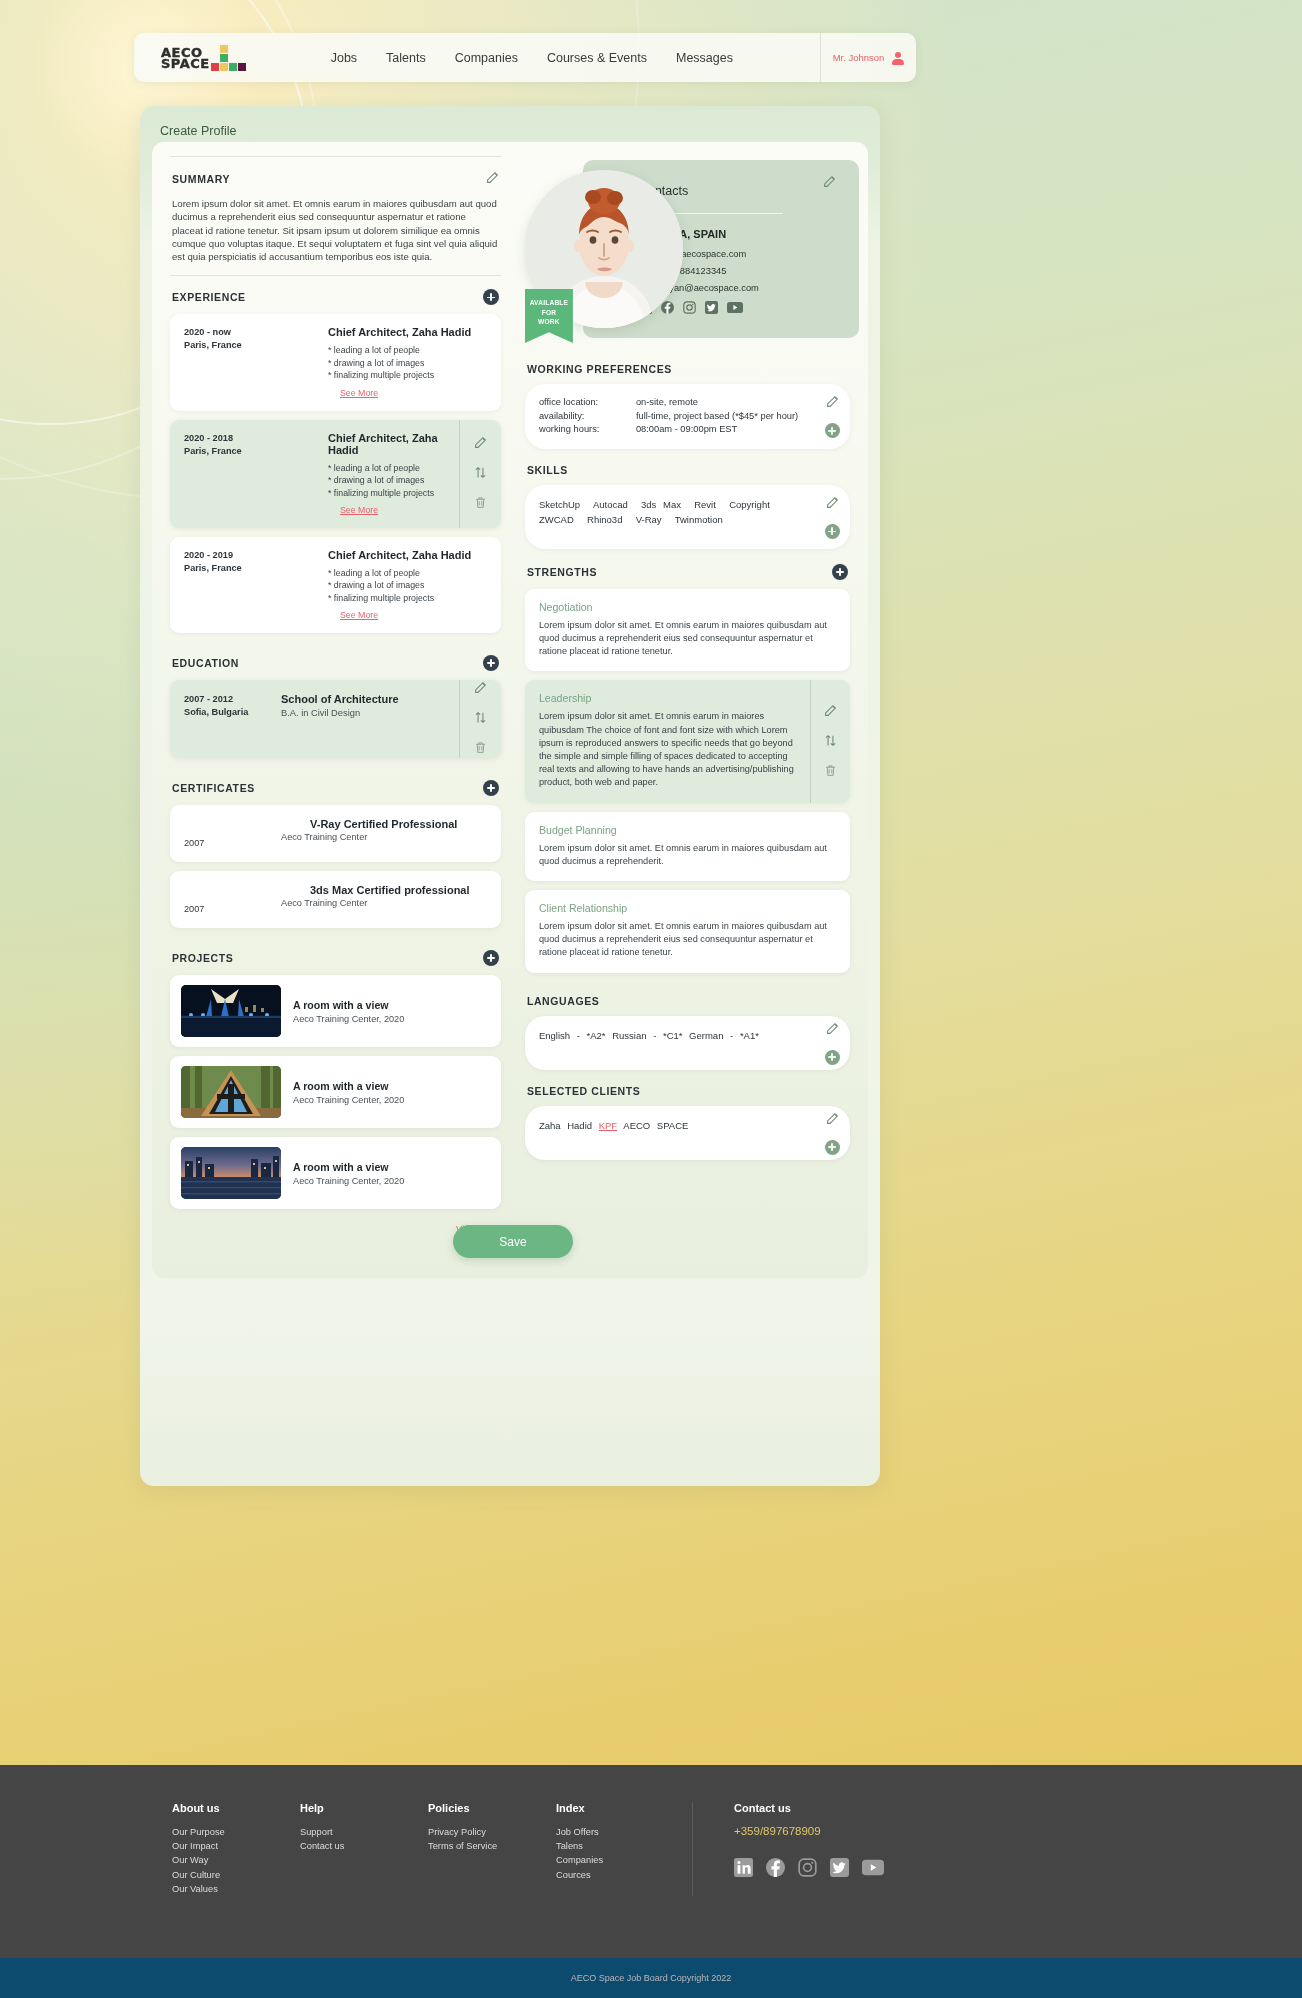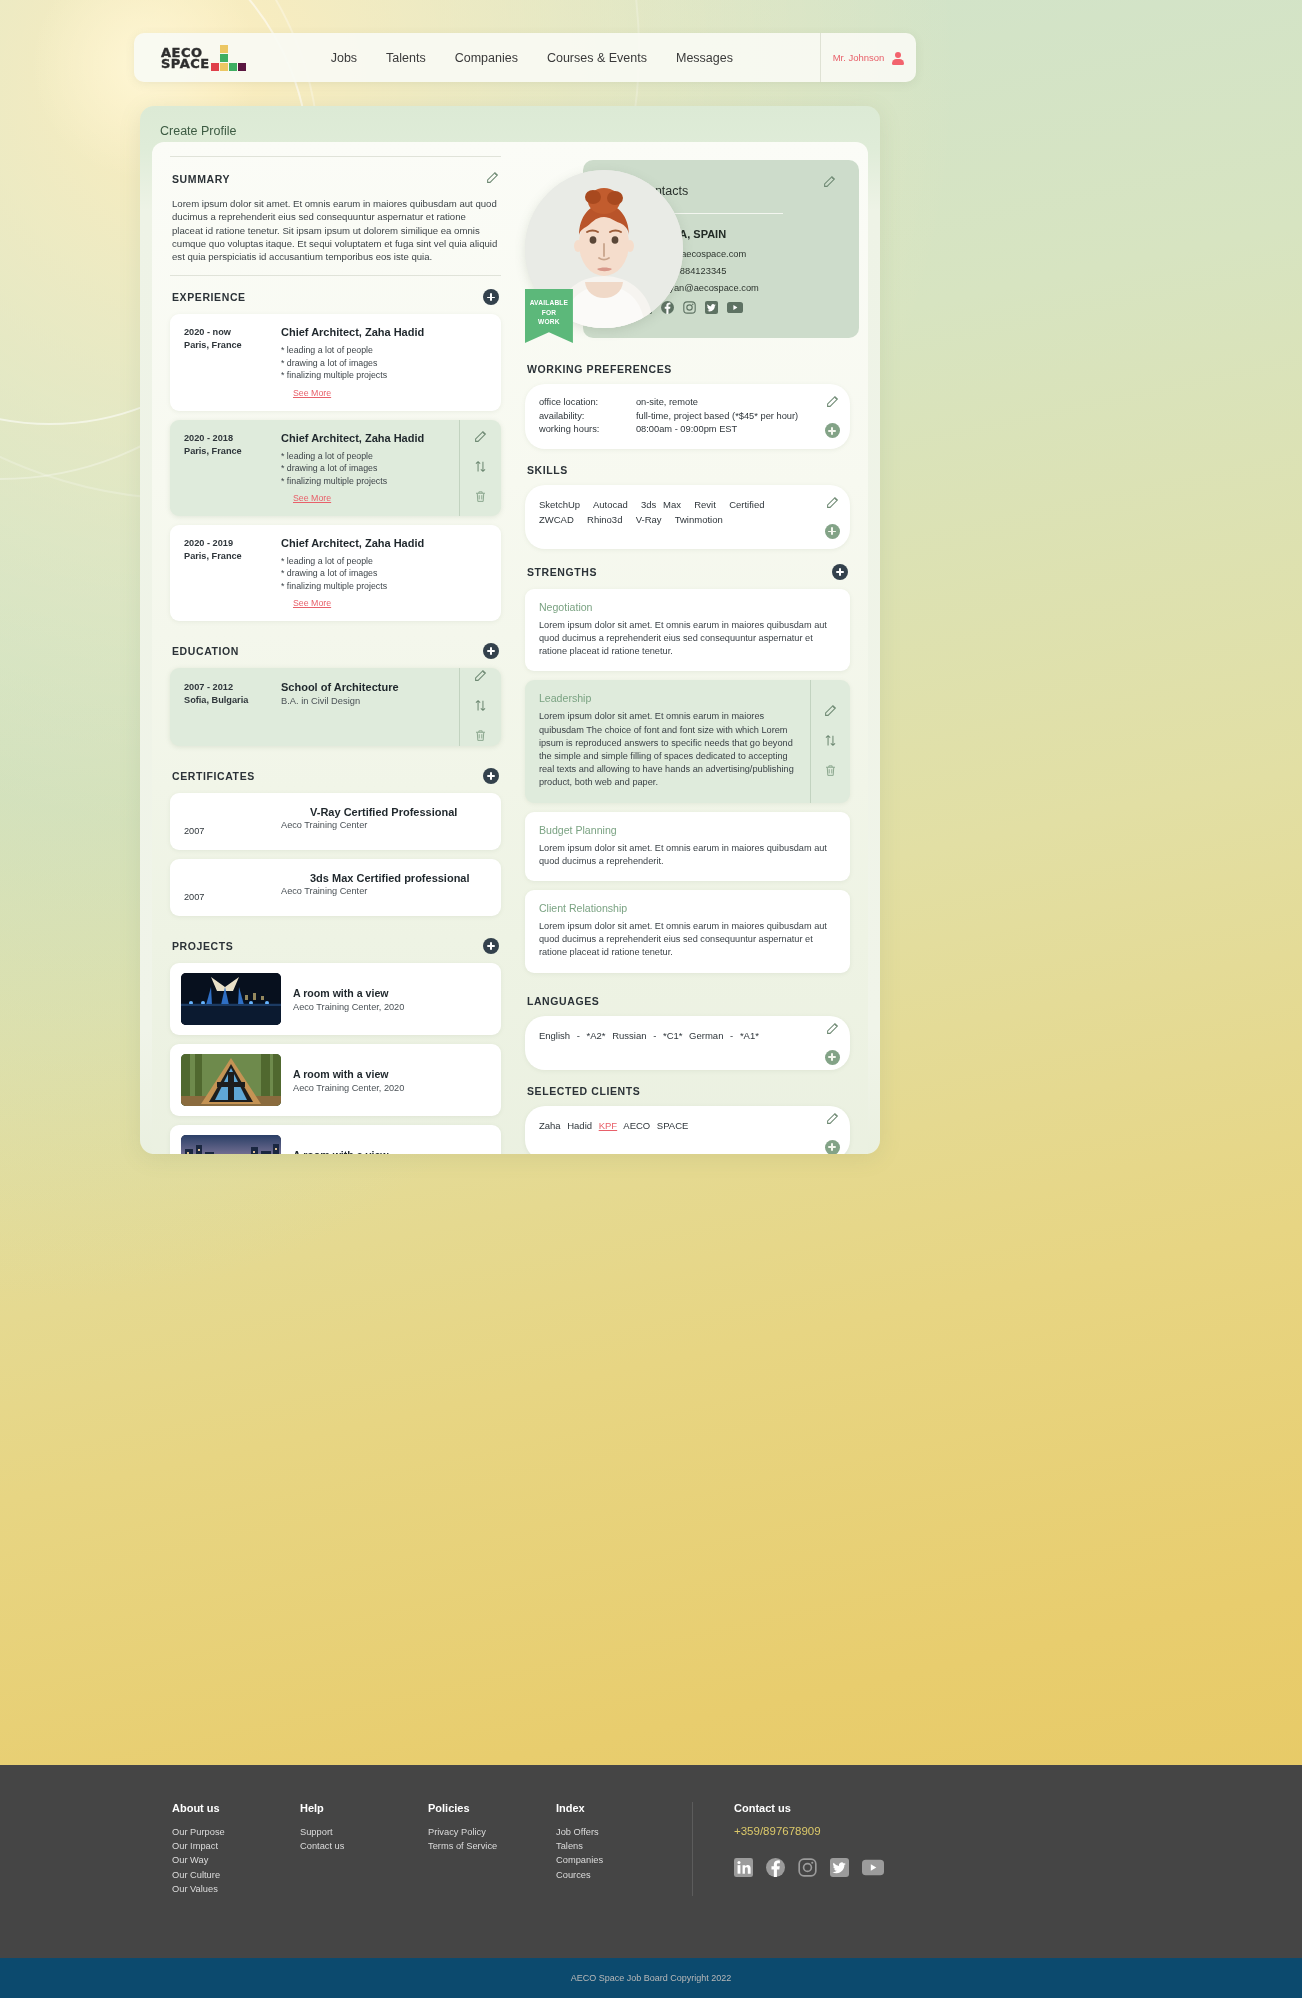--- a/index.html
+++ b/index.html
@@ -64,21 +64,21 @@
     content: ""; position: absolute; left: 3px; top: 0;
     width: 6px; height: 6px; border-radius: 50%; background: #f2636d;
   }
   .user-icon::after {
     content: ""; position: absolute; left: 0; top: 7px;
     width: 12px; height: 6px; border-radius: 6px 6px 2px 2px; background: #f2636d;
   }
 
   
   .panel {
-    position: absolute; left: 140px; top: 106px; width: 740px; height: 1048px;
+    position: absolute; left: 140px; top: 106px; width: 740px; height: 1380px;
     background: linear-gradient(180deg, #dcead5 0%, #dfecd8 4%, #eef3e6 10%, #f0f4e9 88%, #eaf0e0 100%);
     border-radius: 14px;
     box-shadow: 0 4px 22px rgba(100,120,90,0.13);
     overflow: hidden;
   }
   .panel-title {
     position: absolute; left: 20px; top: 18px;
     font-size: 12.5px; color: #3d5b43; font-weight: 500;
   }
   .panel-body {
@@ -149,21 +149,21 @@
 
   
   .card {
     background: #ffffff; border-radius: 9px; margin-bottom: 9px;
     box-shadow: 0 1px 4px rgba(110,125,100,0.10);
     display: flex; position: relative;
   }
   .card.selected {
     background: #dfebdc; box-shadow: 0 1px 5px rgba(110,135,100,0.16);
   }
-  .exp-row { padding: 12px 12px 11px 14px; width: 100%; display: flex; }
+  .exp-row { padding: 12px 12px 11px 14px; width: 100%; display: flex; gap: 47px; }
   .exp-meta { width: 97px; flex: none; }
   .exp-date { font-size: 9.2px; color: #2f363b; font-weight: 600; line-height: 13px; }
   .exp-loc { font-size: 9.2px; color: #2f363b; font-weight: 600; line-height: 13px; }
   .exp-main { flex: 1; }
   .exp-title { font-size: 11px; font-weight: bold; color: #1f272c; }
   .exp-bullets { margin-top: 6px; }
   .exp-bullets div { font-size: 8.8px; color: #3d4449; line-height: 12.4px; }
   .see-more {
     display: inline-block; margin-top: 5px; margin-left: 12px;
     font-size: 8.8px; color: #e8606a; text-decoration: underline;
@@ -689,21 +689,21 @@
             </div>
             <div class="plus-green"></div>
           </div>
         </div>
 
         <div class="rsec-head">
           <div class="sec-title">SKILLS</div>
         </div>
         <div class="info-card">
           <div class="info-body">
-            <div class="chips" id="skills-chips"><span>SketchUp</span>&nbsp; <span>Autocad</span>&nbsp; <span>3ds Max</span>&nbsp; <span>Revit</span>&nbsp; <span>Certified</span>&nbsp; <span>ZWCAD</span>&nbsp; <span>Rhino3d</span>&nbsp; <span>V-Ray</span>&nbsp; <span>Twinmotion</span></div>
+            <div class="chips" id="skills-chips"><span>SketchUp</span>&nbsp; <span>Autocad</span>&nbsp; <span>3ds Max</span>&nbsp; <span>Revit</span>&nbsp; <span>Copyright</span>&nbsp; <span>ZWCAD</span>&nbsp; <span>Rhino3d</span>&nbsp; <span>V-Ray</span>&nbsp; <span>Twinmotion</span></div>
           </div>
           <div class="info-tools">
             <div>
               <svg class="ico ico-edit" viewBox="0 0 16 16" fill="none" stroke="#6f8a74" stroke-width="1.3">
                 <path d="M2 14h3L14 5l-3-3L2 11z"></path>
                   <path d="M10.5 2.5l3 3"></path>
               </svg>
             </div>
             <div class="plus-green"></div>
           </div>

